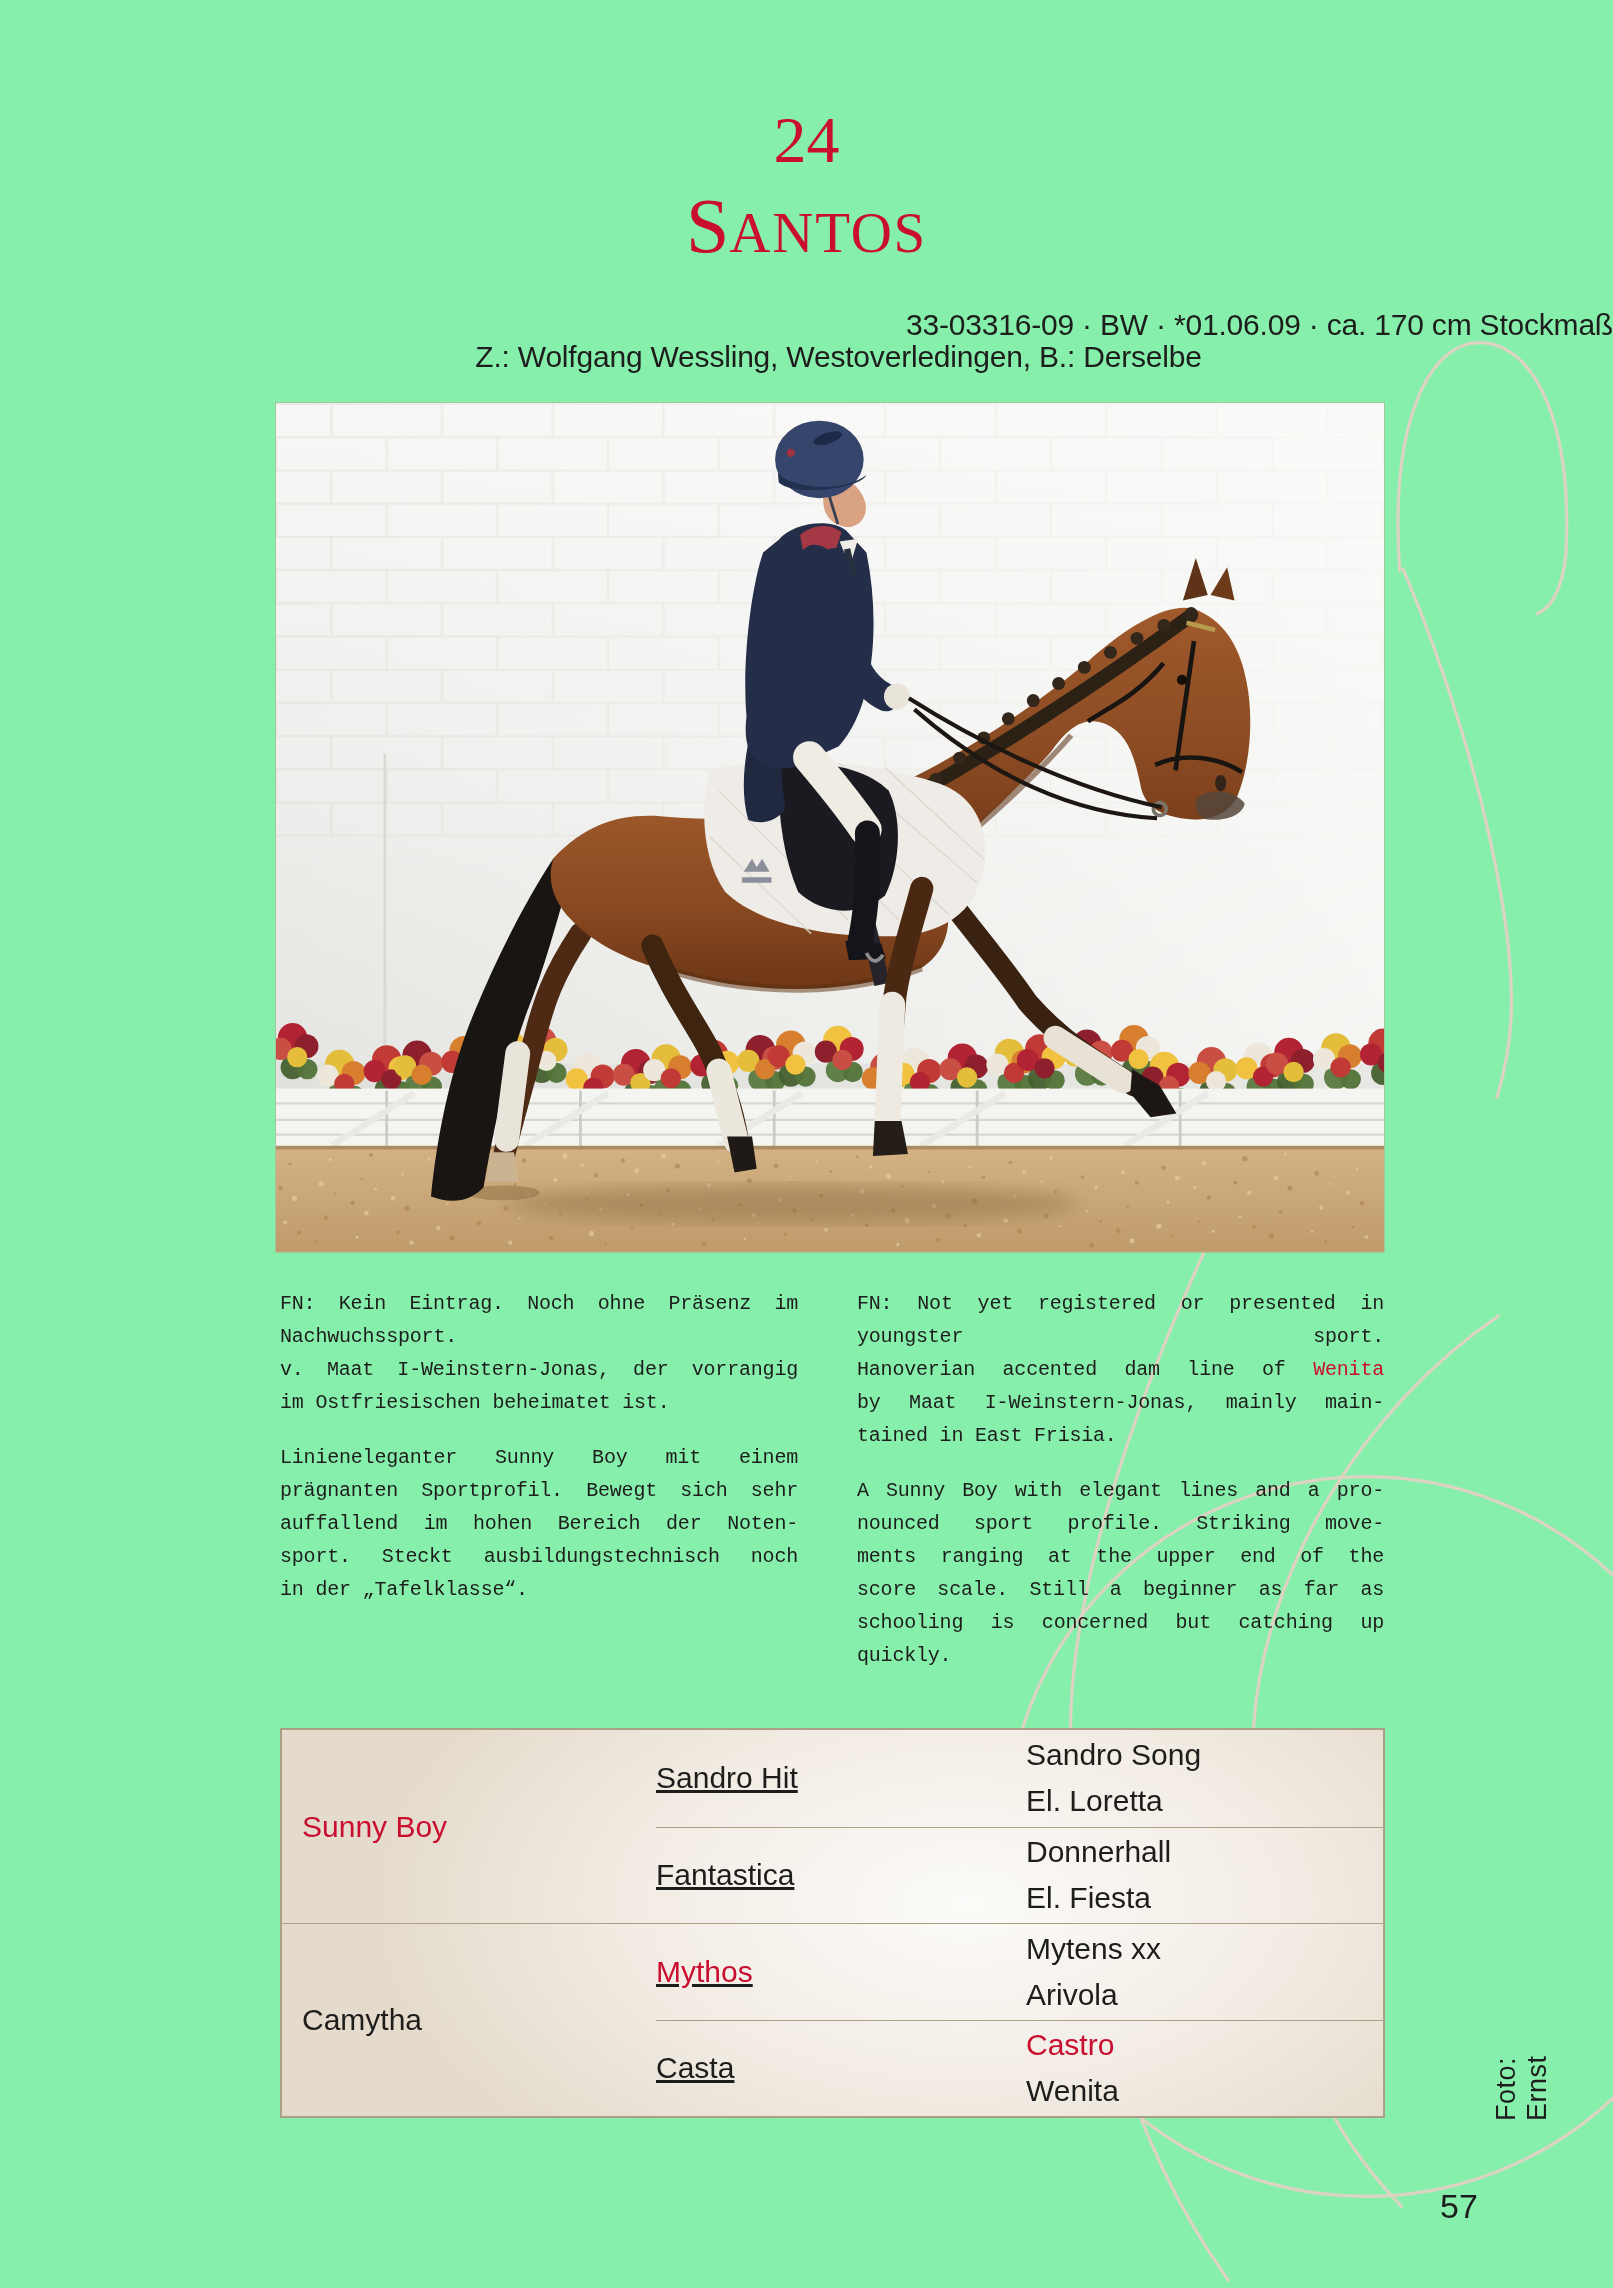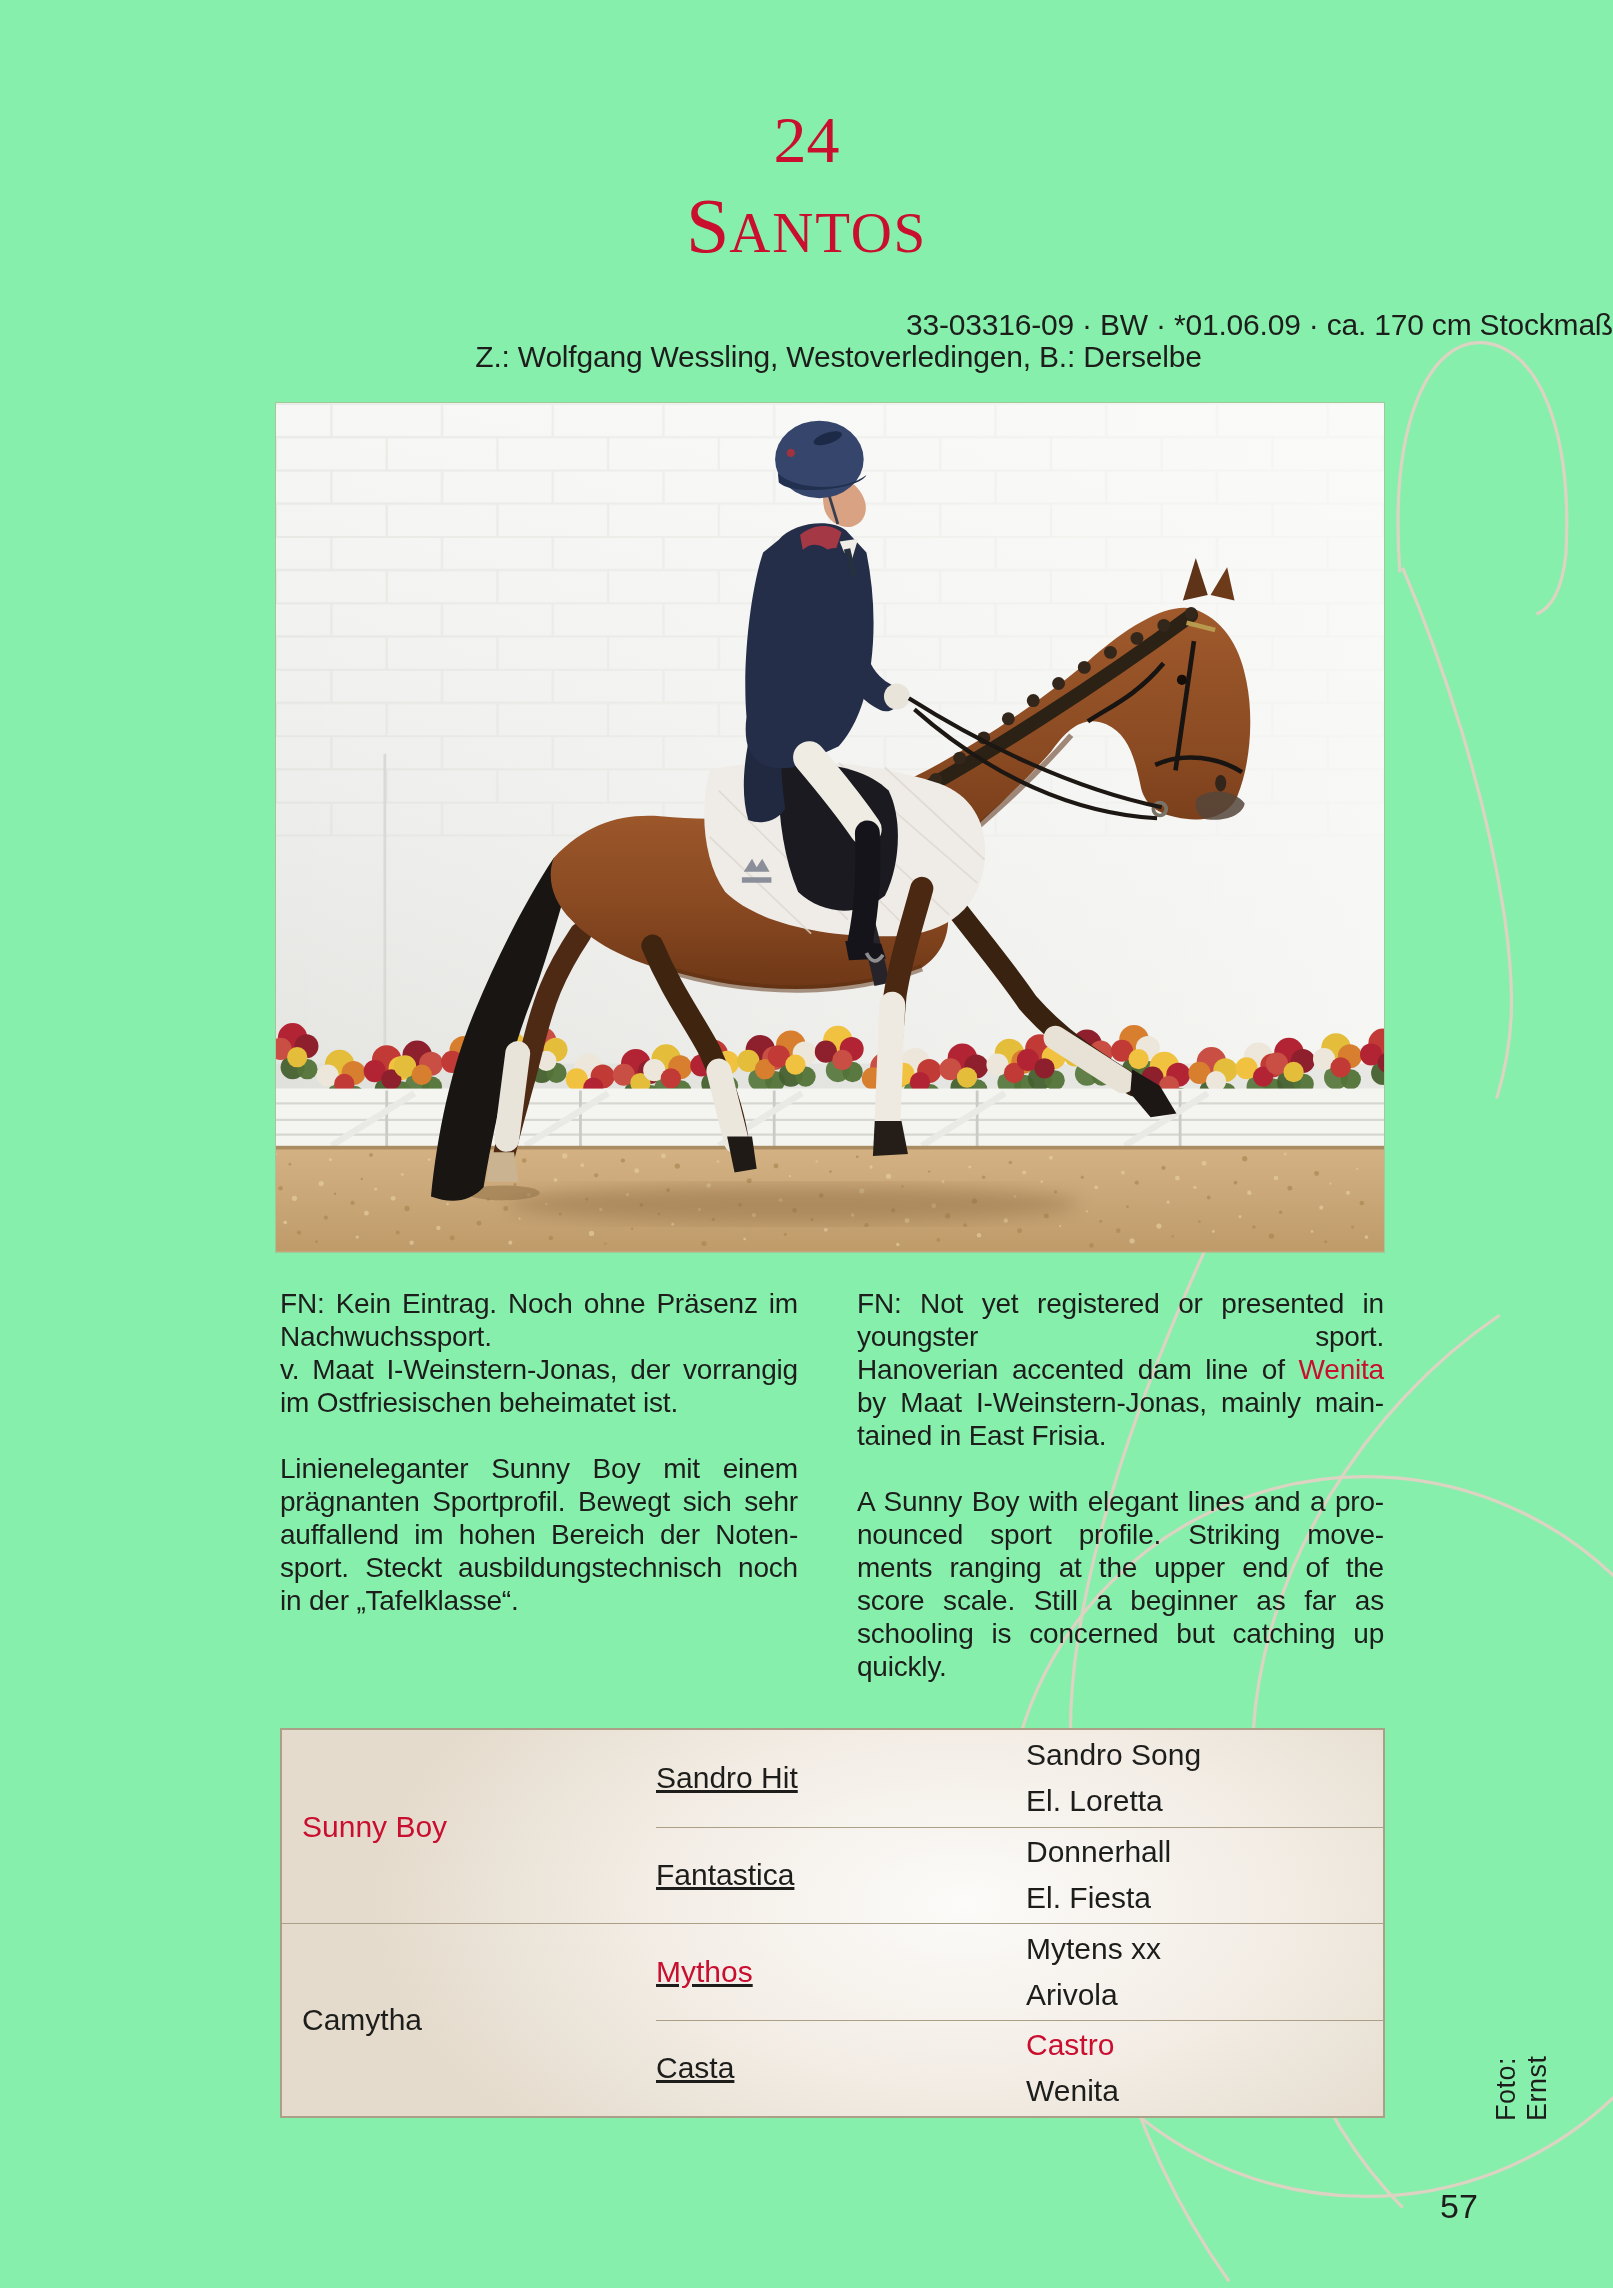--- a/index.html
+++ b/index.html
@@ -14,24 +14,24 @@
   #title{left:0;top:181px;width:1613px;text-align:center;
          font-family:"Liberation Serif",serif;font-size:78px;line-height:89px;color:var(--accent);}
   #title .sc{font-size:0.73em;letter-spacing:1.8px;}
   #idline{left:0;top:297px;width:1613px;text-align:right;font-size:30px;line-height:40px;letter-spacing:-0.2px;margin-top:8px;}
   #breeder{left:0;top:337px;width:1613px;text-align:center;font-size:30px;line-height:40px;letter-spacing:-0.2px;padding-left:32px;}
 
   
   #photo{left:276px;top:403px;width:1108px;height:849px;outline:1.8px solid rgba(182,167,138,.55);background:#f0efed;}
 
   
-  .desc{top:1287px;font-size:28px;line-height:33px;letter-spacing:-0.2px;}
+  .desc{top:1287px;font-size:20px;line-height:33px;letter-spacing:-0.2px;font-family:Liberation Mono, monospace;}
   #desc-de{left:280px;width:518px;}
   #desc-en{left:857px;width:527px;}
-  .para + .para{margin-top:33px;}
+  .para + .para{margin-top:22px;}
   .ln{display:block;}
   .ln.just{text-align:justify;text-align-last:justify;}
   .red{color:var(--accent);}
 
   
   #pedigree{left:280px;top:1728px;width:1105px;height:390px;box-sizing:border-box;
             border:2.8px solid var(--tb);
             background:radial-gradient(ellipse 591px 332px at 62% 45%, #fcfbf9 0%, #f2ece4 55%, #e4dbcc 100%);
             display:grid;grid-template-columns:374px 370px 1fr;grid-template-rows:repeat(4,1fr);
             font-size:30px;}

